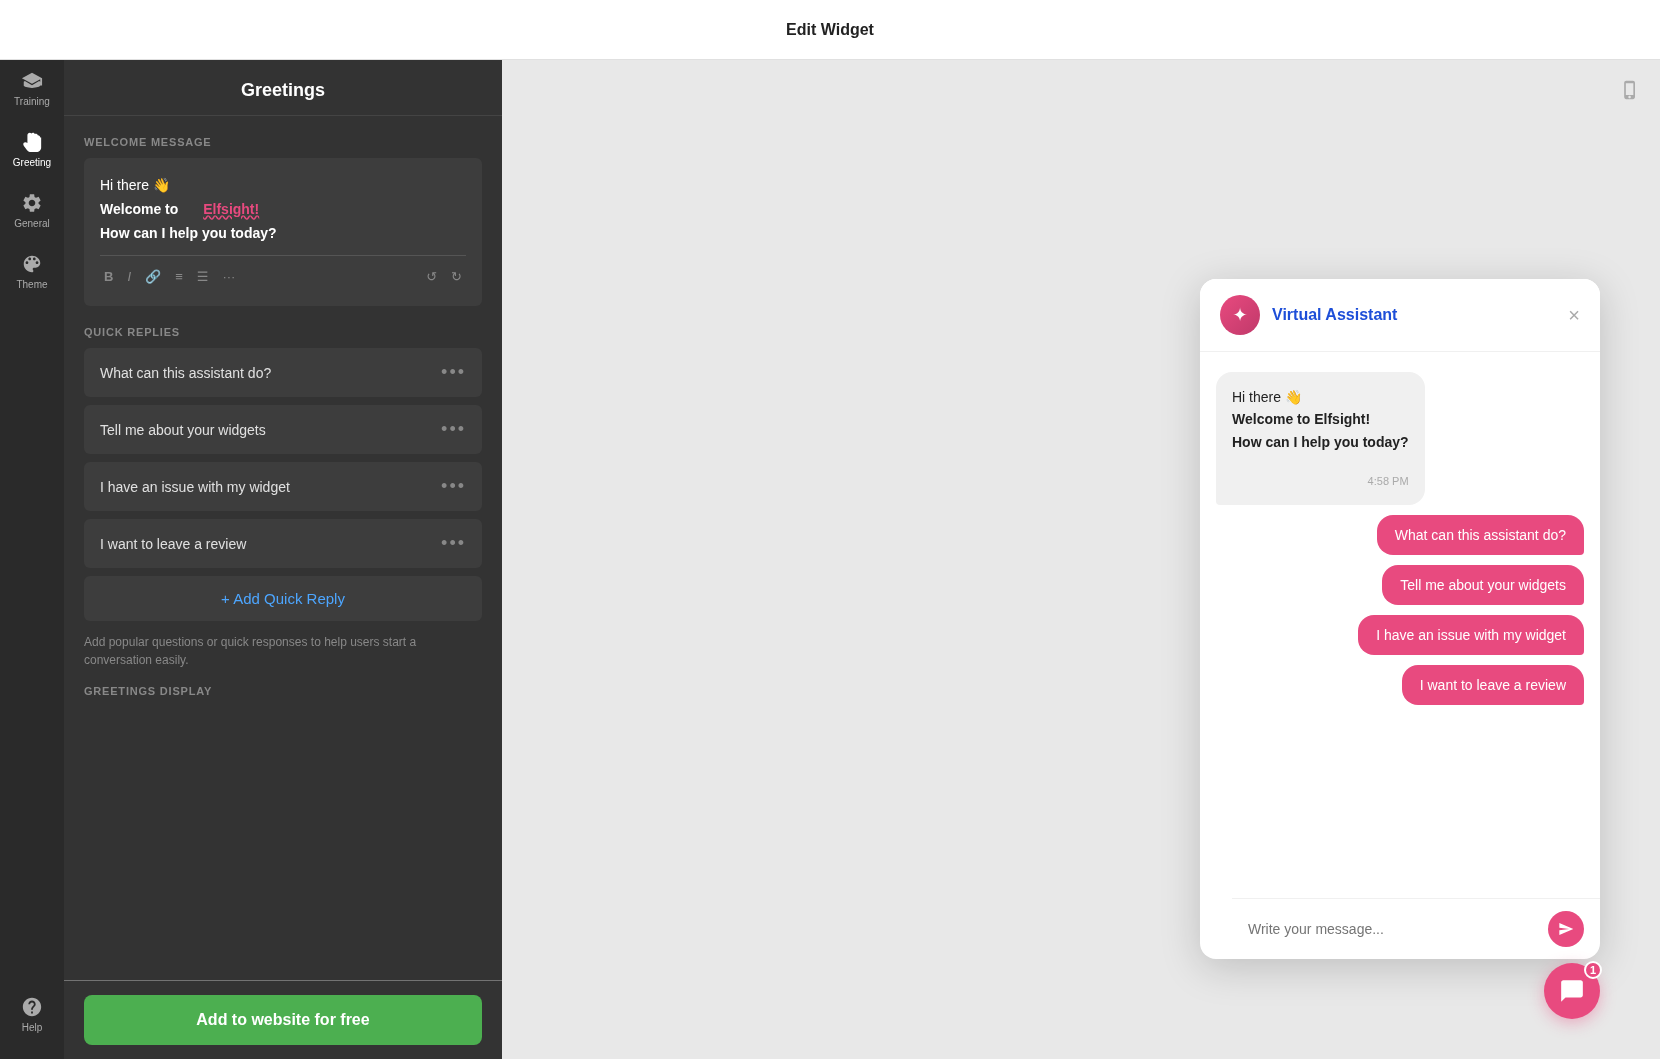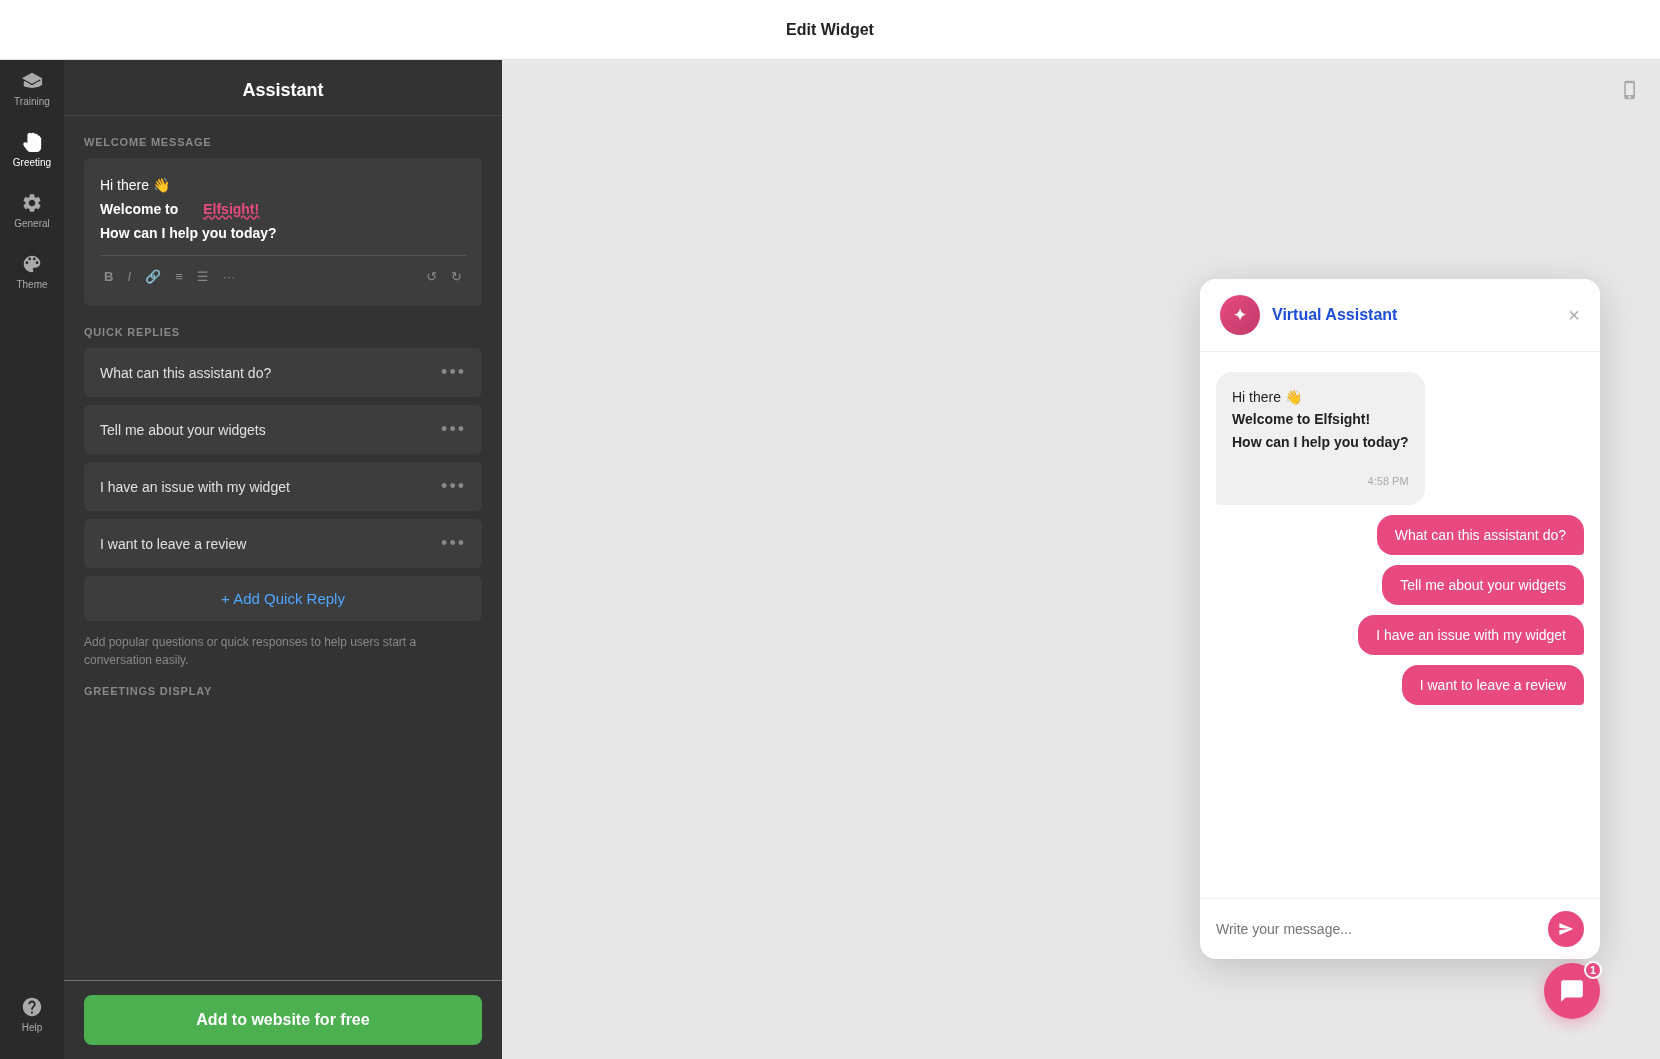--- a/index.html
+++ b/index.html
@@ -298,20 +298,21 @@
       align-self: flex-end;
       font-size: 14px;
       color: #fff;
       font-weight: 500;
     }
     .chat-input-area {
       padding: 12px 16px;
       border-top: 1px solid #f0f0f0;
       display: flex;
       align-items: center;
+      margin-left: 32px;
     }
     .chat-input {
       flex: 1;
       border: none;
       outline: none;
       font-size: 14px;
       color: #999;
       background: transparent;
     }
     .chat-send-btn {
@@ -425,21 +426,21 @@
       <div class="icon-sidebar-item">
         <svg viewBox="0 0 24 24" fill="currentColor">
           <path d="M12 2C6.48 2 2 6.48 2 12s4.48 10 10 10 10-4.48 10-10S17.52 2 12 2zm1 17h-2v-2h2v2zm2.07-7.75l-.9.92C13.45 12.9 13 13.5 13 15h-2v-.5c0-1.1.45-2.1 1.17-2.83l1.24-1.26c.37-.36.59-.86.59-1.41 0-1.1-.9-2-2-2s-2 .9-2 2H8c0-2.21 1.79-4 4-4s4 1.79 4 4c0 .88-.36 1.68-.93 2.25z"></path>
         </svg>
         <span>Help</span>
       </div>
     </div>
   </div>
 
   <div class="panel-sidebar">
-    <div class="panel-sidebar-header">Assistant</div>
+    <div class="panel-sidebar-header">Greetings</div>
 
     <div class="panel-content">
 
       <div class="section-label">WELCOME MESSAGE</div>
       <div class="welcome-message-box">
         <p><span>Hi there 👋</span></p>
         <p>
           <span class="welcome-bold">Welcome to </span><span class="welcome-brand">Elfsight!</span>
         </p>
         <p class="welcome-bold">How can I help you today?</p>

